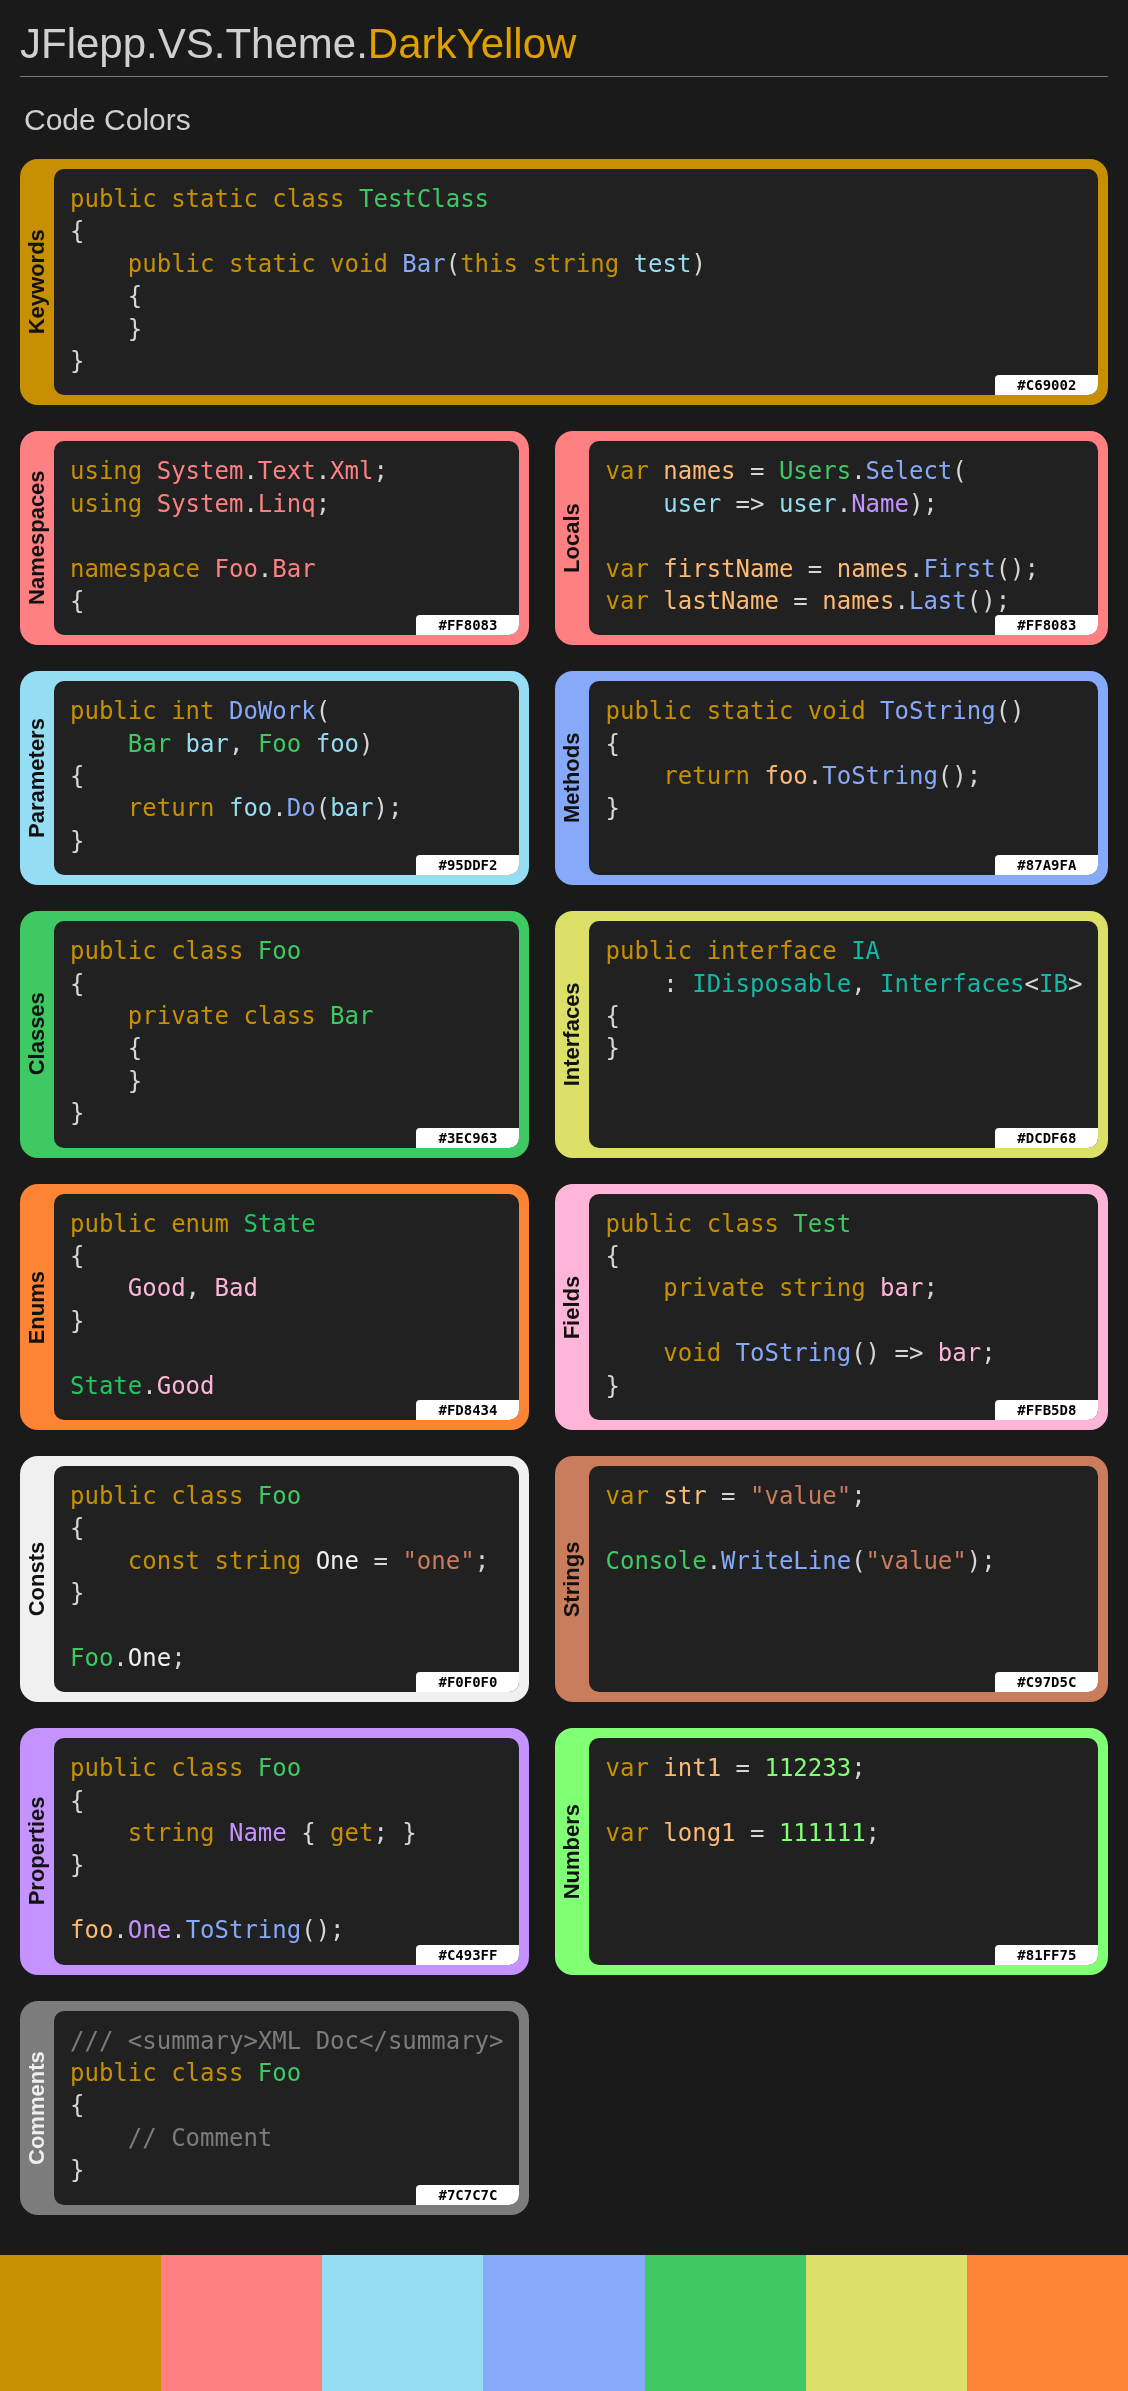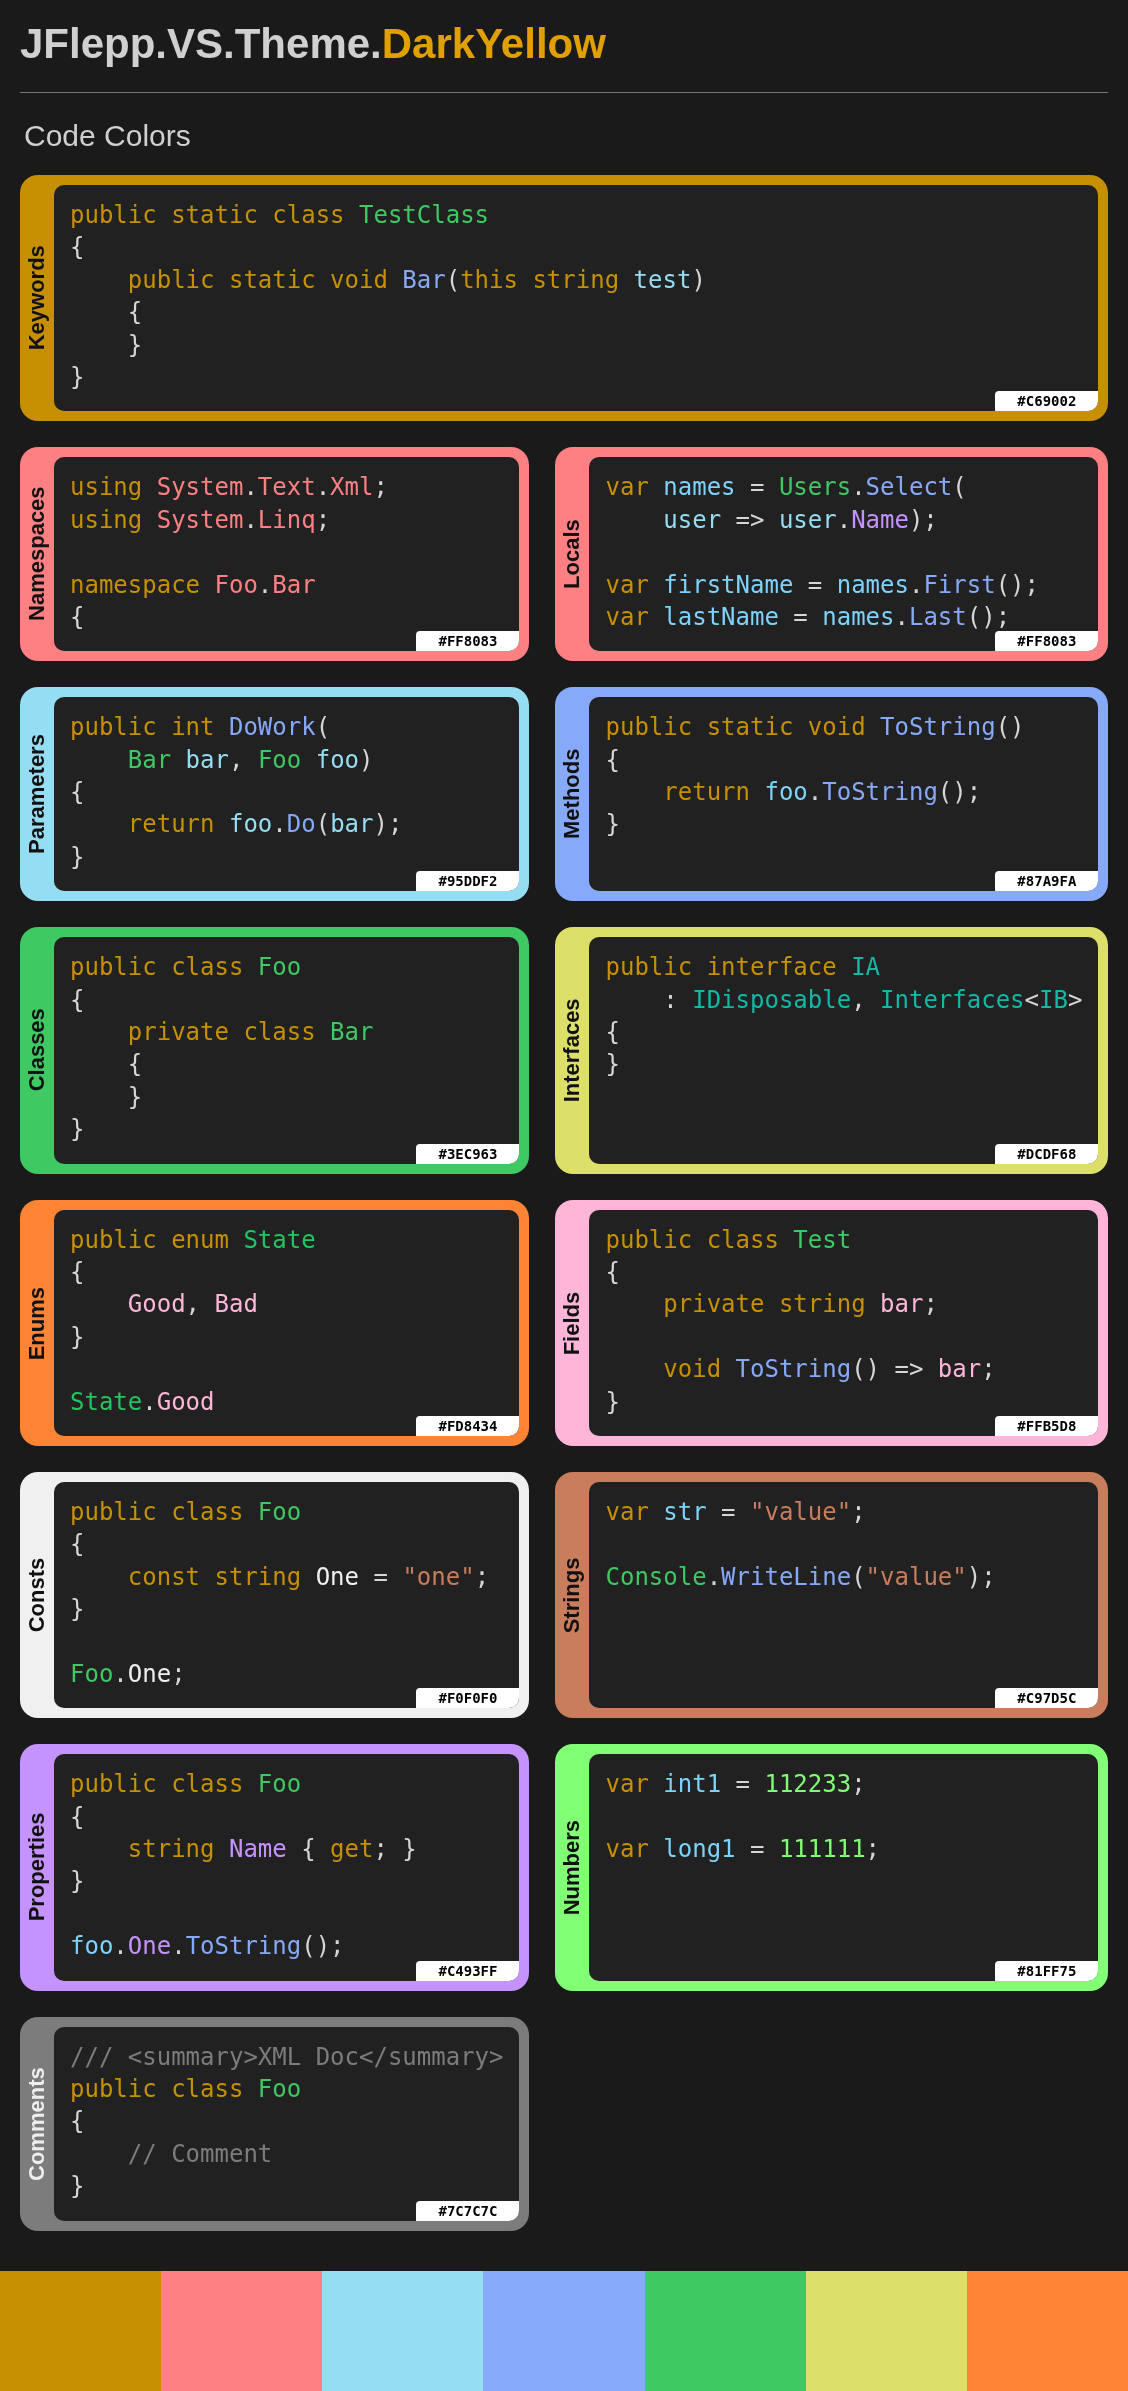--- a/index.html
+++ b/index.html
@@ -1,37 +1,37 @@
 <!DOCTYPE html>
 <html><head>
 <meta charset="utf-8">
 <style>
 *{box-sizing:border-box;margin:0;padding:0}
 body{background:#1a1a1a;color:#e0e0e0;font-family:Helvetica,Arial,sans-serif;width:1128px;padding:20px 20px 0 20px}
-h1{font-size:42px;font-weight:700;color:#d0d0d0;border-bottom:1px solid #777;padding-bottom:24px;margin-bottom:26px}
+h1{font-size:42px;font-weight:400;color:#d0d0d0;border-bottom:1px solid #777;padding-bottom:8px;margin-bottom:26px}
 h1 .accent{color:#E0A000}
 h2{font-size:30px;font-weight:400;color:#d0d0d0;margin:0 0 22px 4px}
 .grid{display:grid;grid-template-columns:1fr 1fr;gap:26px;margin-bottom:40px}
 .full{grid-column:1/3}
 .half{grid-column:1/2}
 .card{border-radius:18px;padding:10px 10px 10px 0;display:flex;align-items:stretch;position:relative;min-height:170px}
 .vlabel{writing-mode:vertical-rl;transform:rotate(180deg);font-size:22px;font-weight:600;padding:6px 6px;text-align:center;display:flex;align-items:center;justify-content:center;width:34px;flex:none}
 .inner{background:#212121;border-radius:10px;flex:1;padding:14px 16px 18px 16px;position:relative;overflow:hidden}
 .hex{position:absolute;right:0;bottom:0;background:#fff;color:#000;font-family:Consolas,Menlo,monospace;font-size:14px;font-weight:700;padding:2px 22px;border-top-left-radius:4px}
 pre{font-family:Consolas,Menlo,monospace;font-size:24px;line-height:1.35;white-space:pre;color:#d6d6d6}
 .palette{display:grid;grid-template-columns:repeat(7,1fr);margin:0 -20px}
 .sw{height:140px}
 
 .k{color:#C69002}
 .cls{color:#3EC963}
 .mth{color:#87A9FA}
 .prm{color:#95DDF2}
 .str{color:#C97D5C}
 .ns{color:#FF8083}
-.loc{color:#7dd3fc}
+.loc{color:#fdba74}
 .if{color:#14b8a6}
 .enm{color:#22c55e}
 .fld{color:#FFB5D8}
 .cst{color:#F0F0F0}
 .prp{color:#C493FF}
 .num{color:#81FF75}
 .cmt{color:#7C7C7C}
 </style>
 </head>
 <body>

